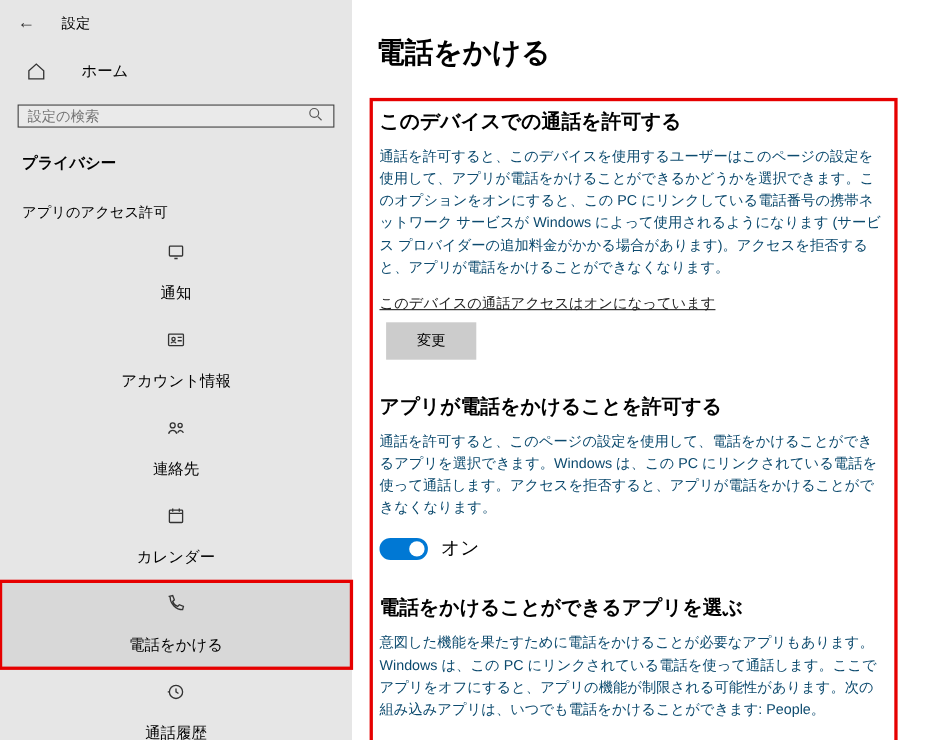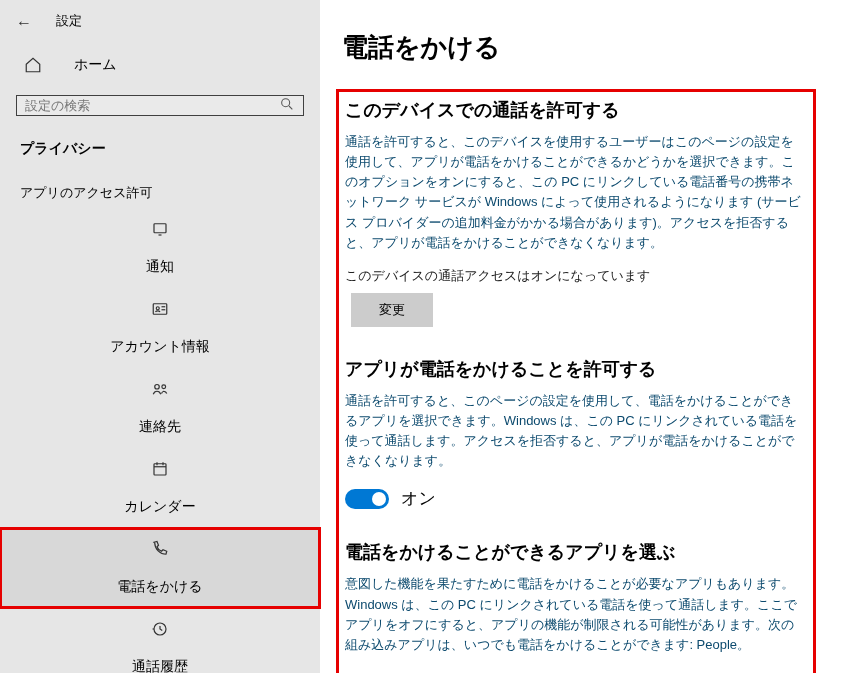--- a/index.html
+++ b/index.html
@@ -115,20 +115,21 @@
   font-size: 13px;
   color: #0c4a6e;
   line-height: 1.55;
   margin-bottom: 12px;
   margin-left: 6px;
 }
 .status-line {
   font-size: 13px;
   color: #222;
   margin: 14px 0 8px 6px;
+  text-decoration: underline;
 }
 .change-button {
   background: #ccc;
   border: none;
   padding: 8px 28px;
   font-size: 13px;
   cursor: pointer;
   margin-left: 12px;
   margin-bottom: 30px;
 }

